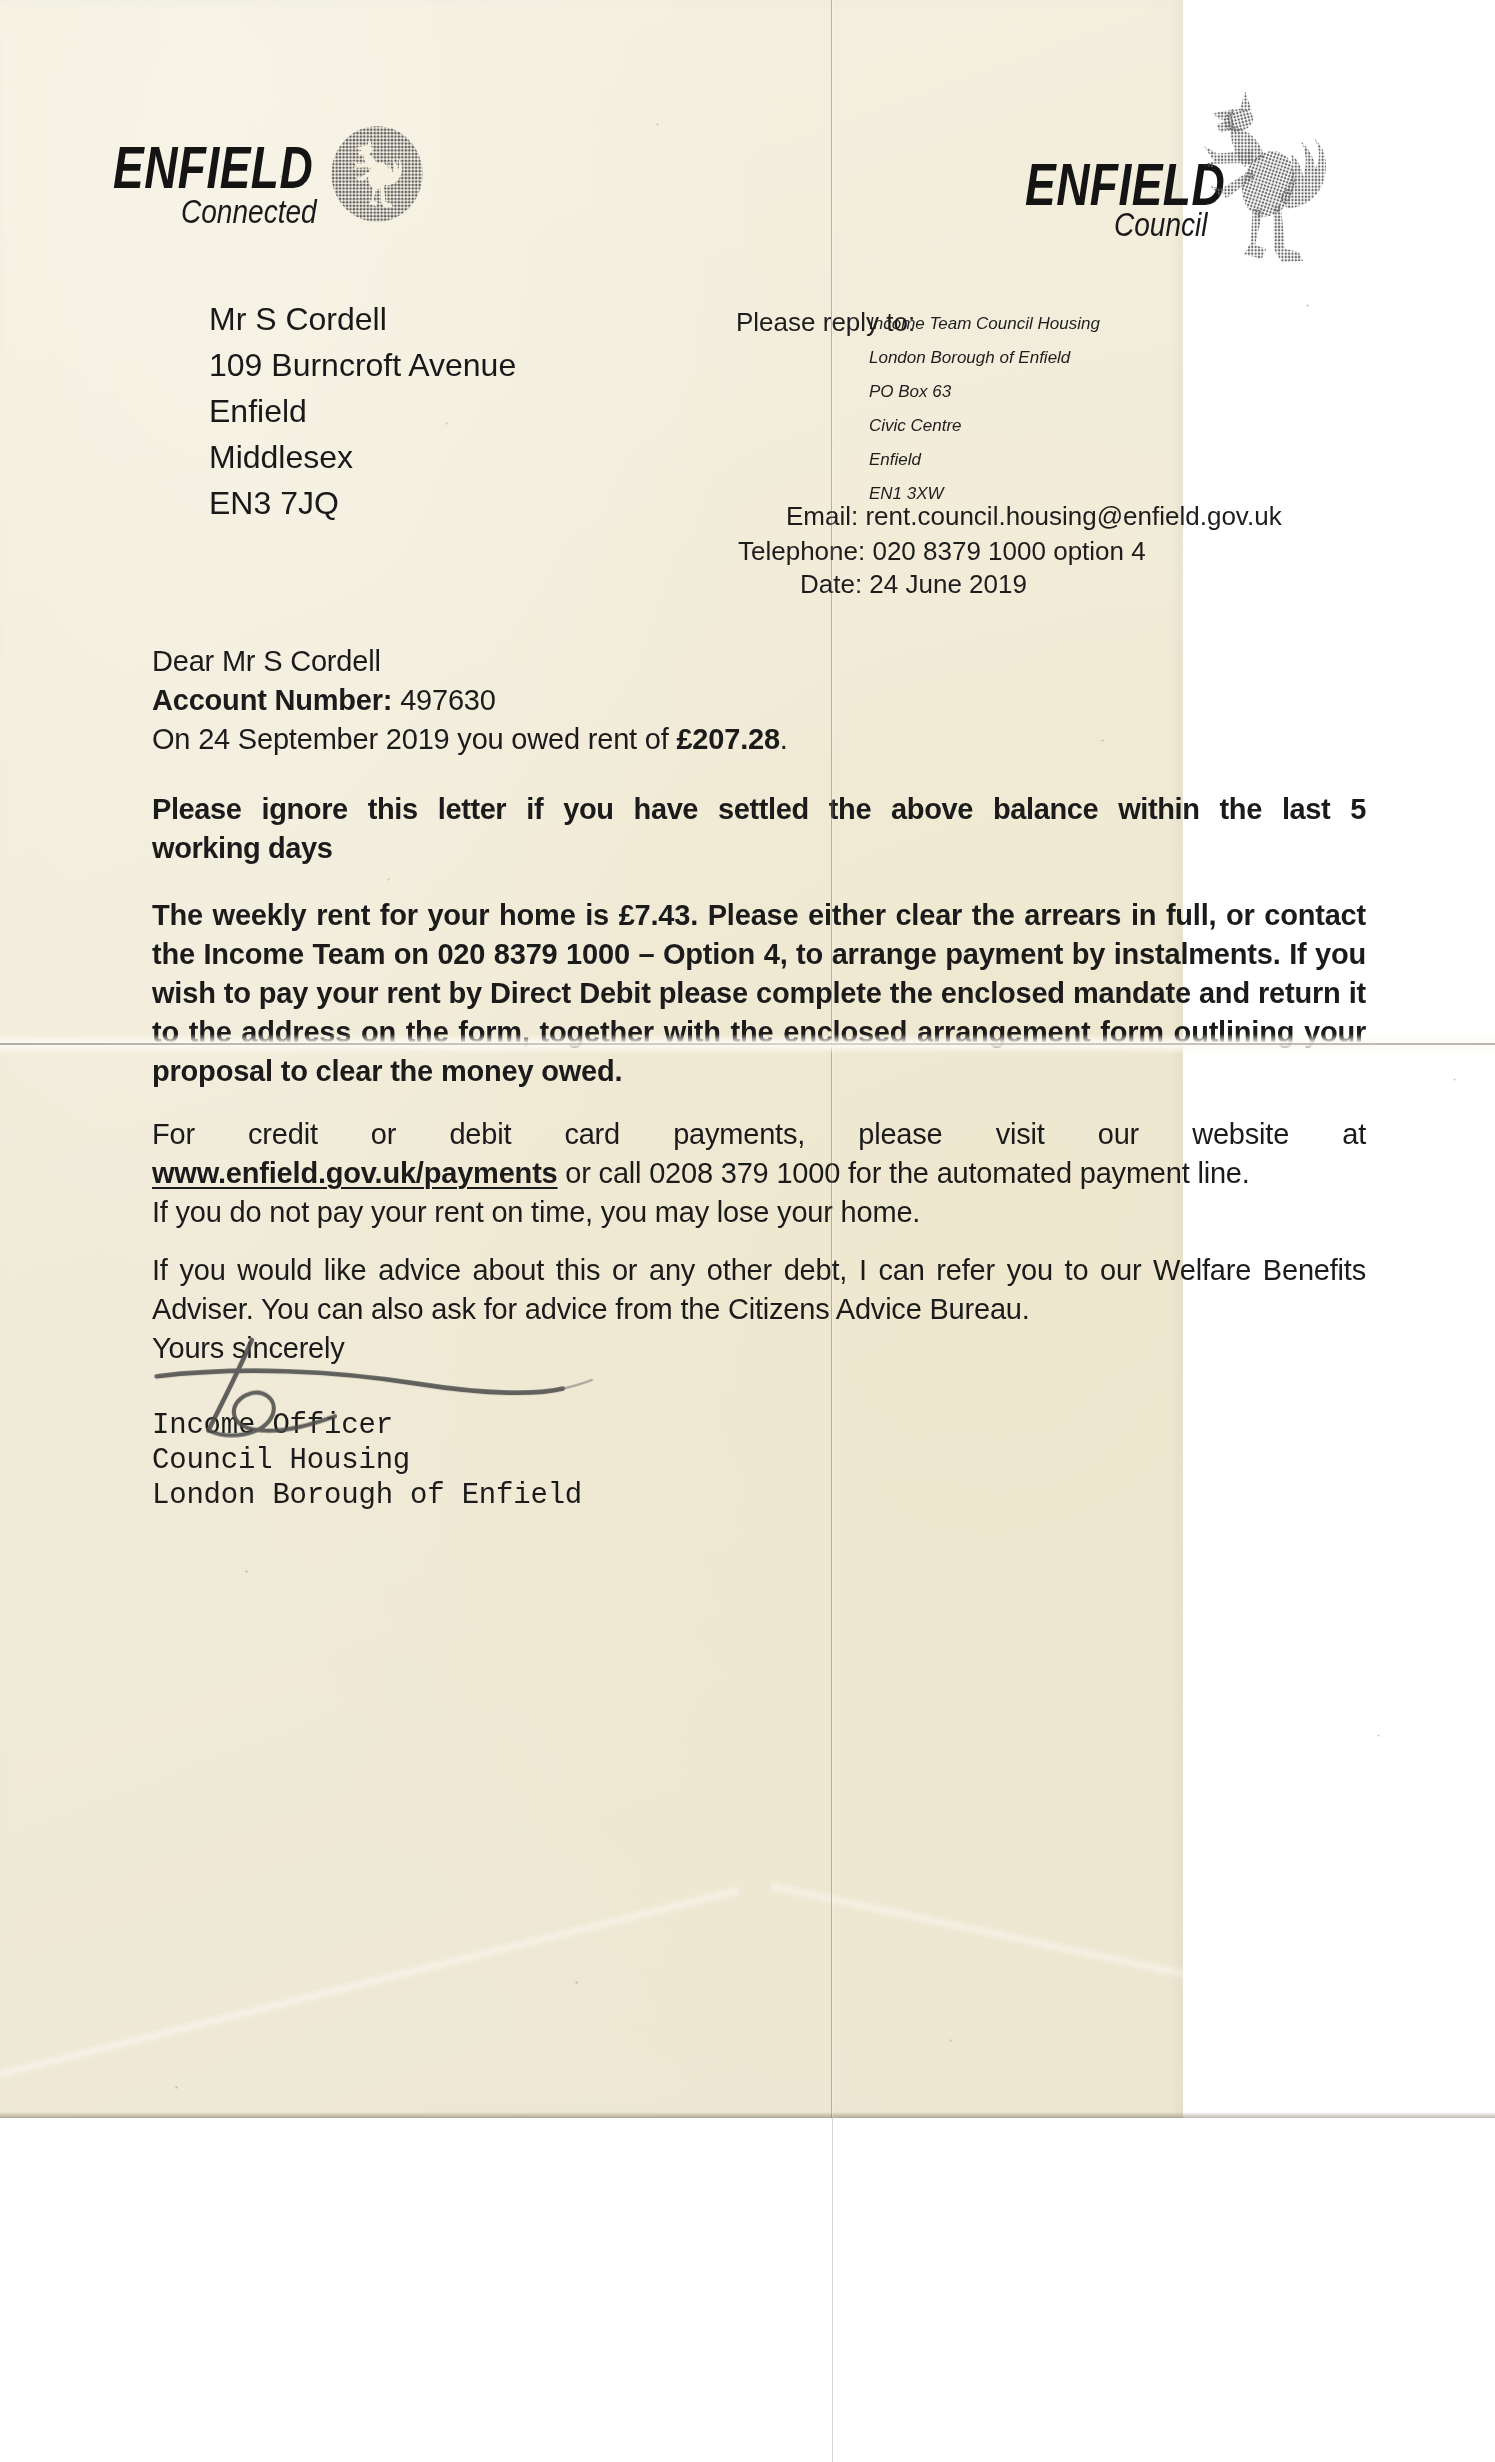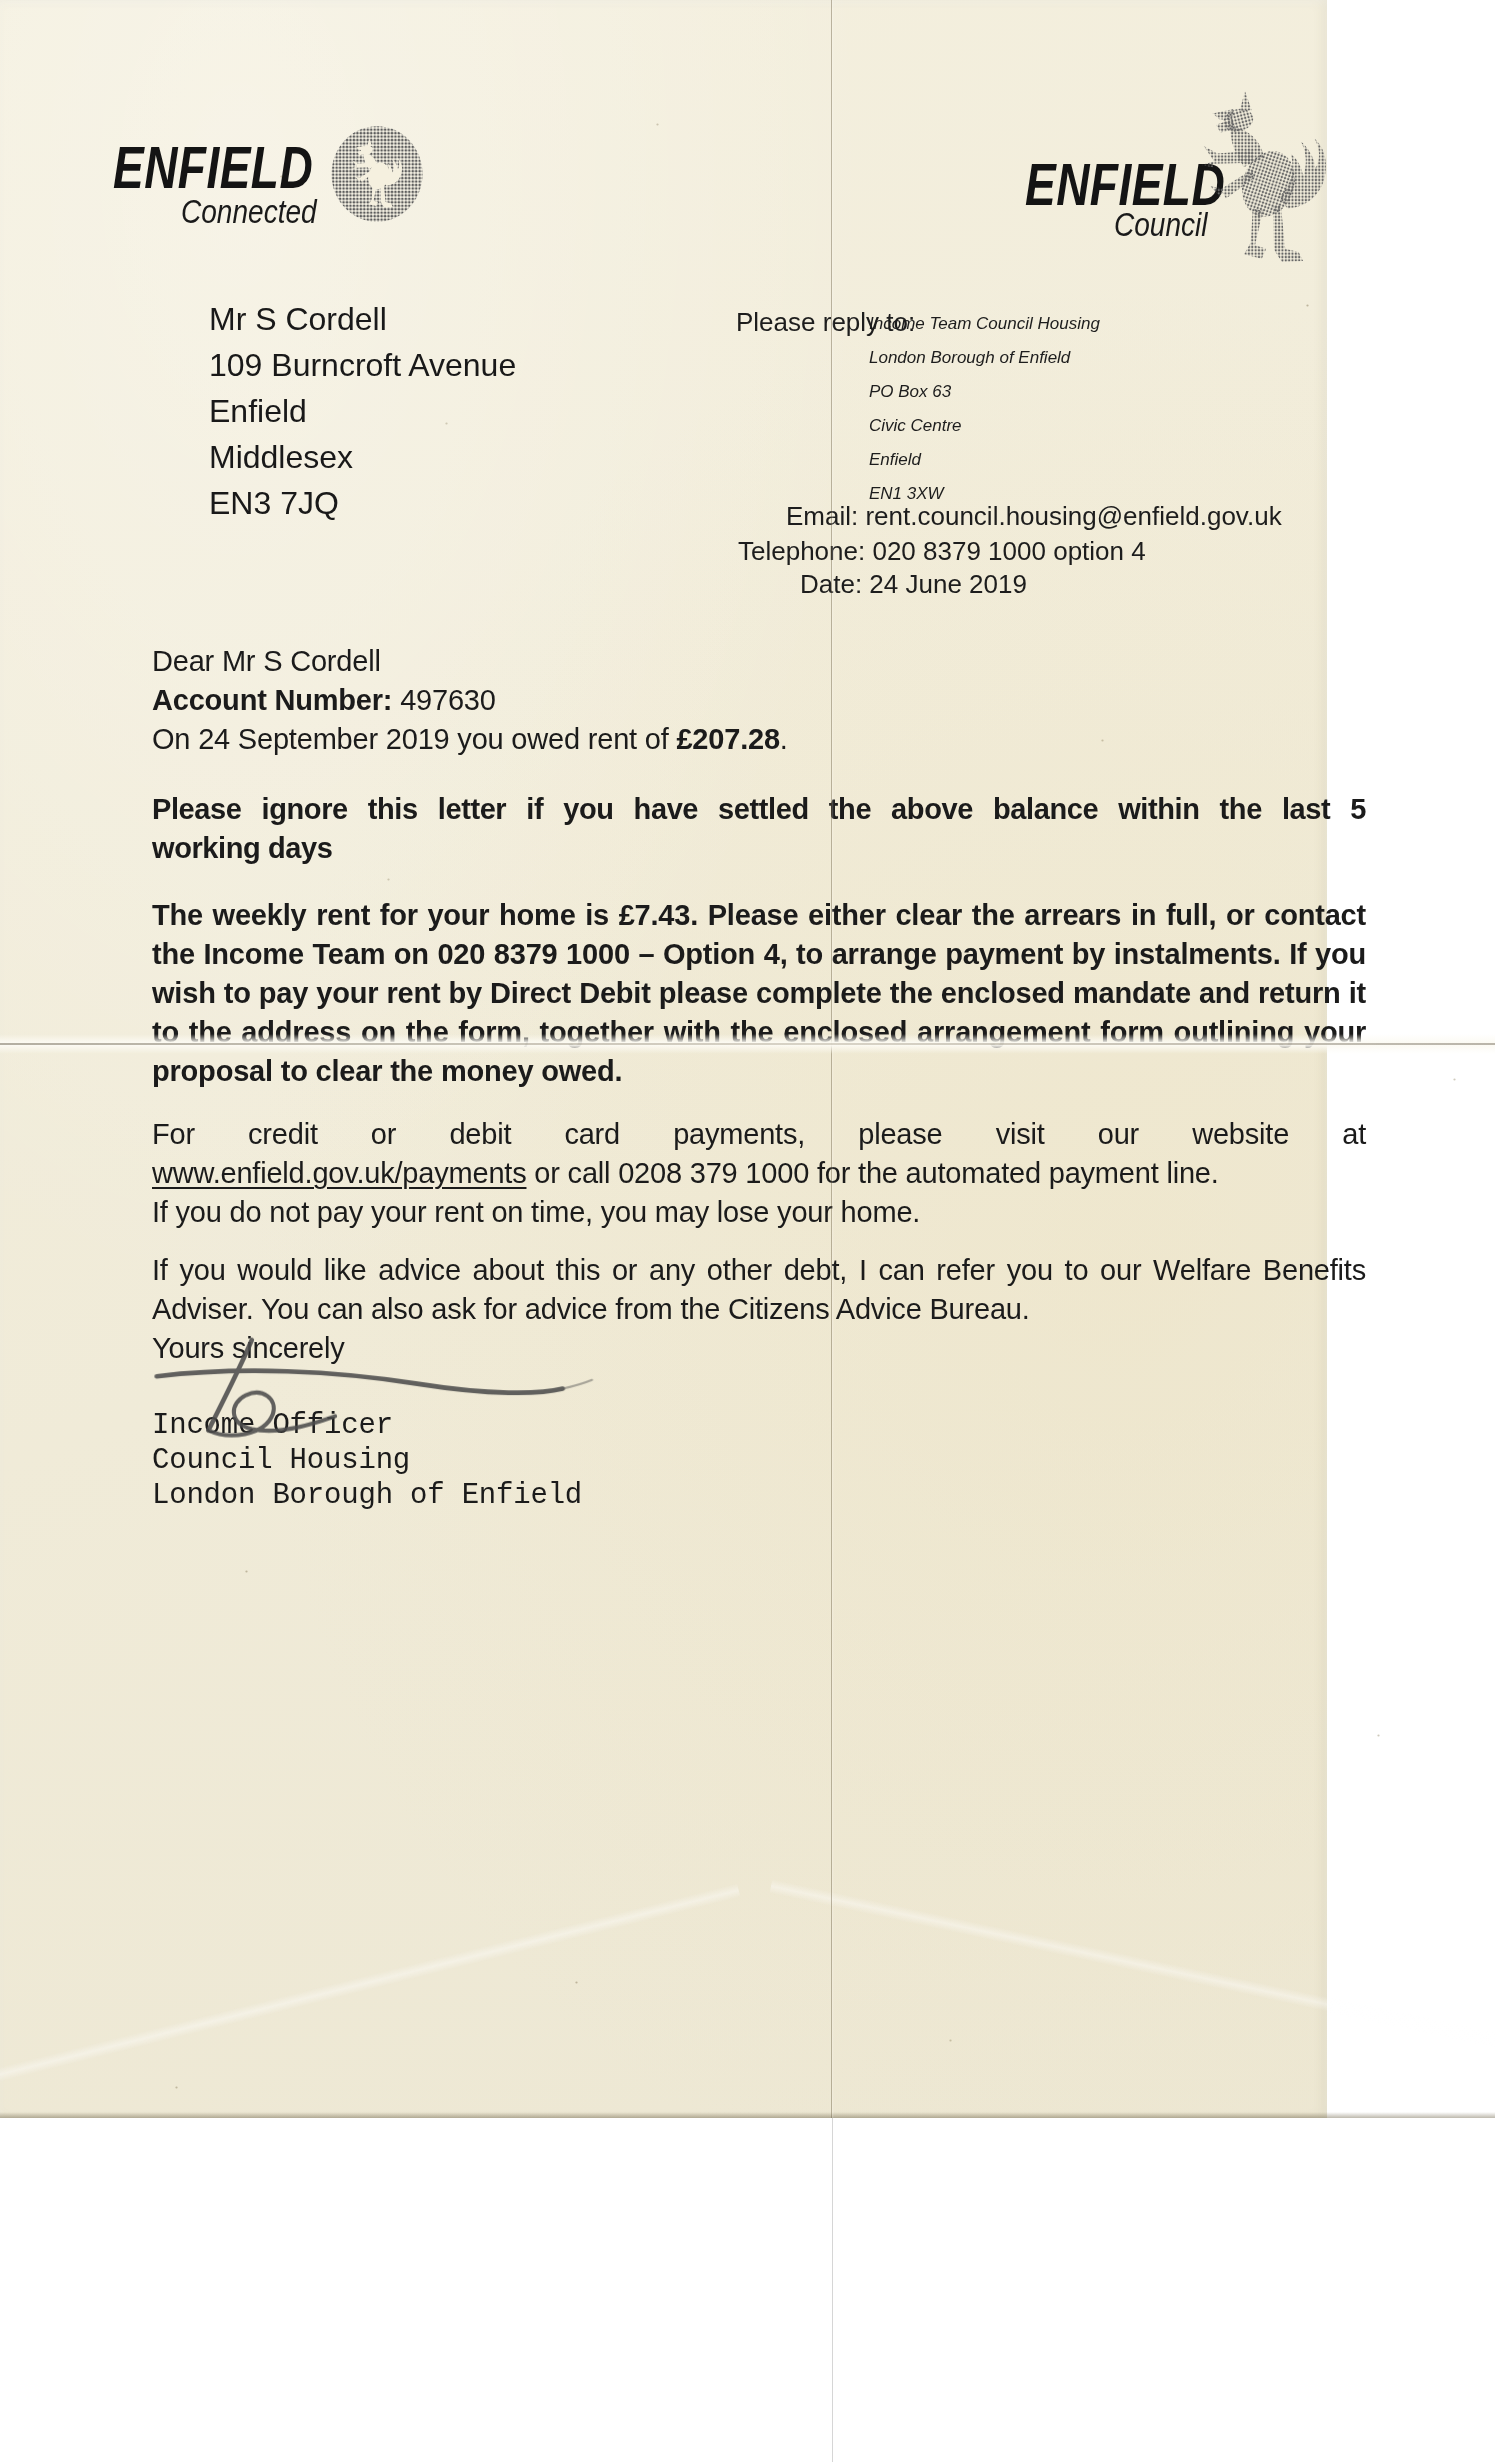--- a/index.html
+++ b/index.html
@@ -4,21 +4,21 @@
 <style>
   html,body{margin:0;padding:0;}
   body{
     width:1495px;height:2462px;position:relative;overflow:hidden;
     background:#ffffff;
     font-family:"Liberation Sans","DejaVu Sans",sans-serif;
     color:#1c1c1c;
   }
   
   .paper{
-    position:absolute;left:0;top:0;width:1327px;height:2118px;
+    position:absolute;left:0;top:0;width:1183px;height:2118px;
     background:
       radial-gradient(ellipse at 18% 8%, rgba(255,255,255,.28), rgba(255,255,255,0) 42%),
       radial-gradient(ellipse at 85% 60%, rgba(236,224,188,.35), rgba(236,224,188,0) 55%),
       linear-gradient(160deg, rgba(255,255,255,.10), rgba(120,105,60,.05)),
       #f3eedb;
     box-shadow: inset -4.7px 0 10.6px rgba(90,80,50,.07), inset 0 3.5px 5.9px rgba(255,255,255,.25);
   }
   .paper-edge{
     position:absolute;left:0;top:2112px;width:1495px;height:5.9px;
     background:linear-gradient(to bottom, rgba(120,108,78,0), rgba(110,100,74,.45));
@@ -64,21 +64,21 @@
     letter-spacing:-0.2px;color:#1b1b1b;}
   .col p{margin:0;}
   .para{margin-top:27px;}
   .jline{text-align:justify;text-align-last:justify;word-spacing:-0.6px;}
   .bold-para{font-weight:700;letter-spacing:-0.4px;margin-top:30.5px;}
   .rent-para{margin-top:28px;font-weight:bold;}
   .card-para{margin-top:24.6px;}
   .warn{margin-top:23.5px;}
   .advice-para{margin-top:19px;}
   .closing{margin-top:14px;}
-  .ul{text-decoration:underline;text-decoration-thickness:2.3px;text-underline-offset:4.1px;font-weight:400;}
+  .ul{text-decoration:underline;text-decoration-thickness:2.3px;text-underline-offset:4.1px;font-weight:700;}
   .sig-block{position:relative;height:32px;margin-top:8.2px;}
   .sig-block svg{position:absolute;left:0;top:-29px;width:446px;height:88px;overflow:visible;}
   .signer{margin-top:0;font-family:Liberation Mono, monospace;}
   .signer p{line-height:35px;}
 </style>
 </head>
 <body>
 
 <svg width="0" height="0" style="position:absolute" aria-hidden="true">
   <defs>

